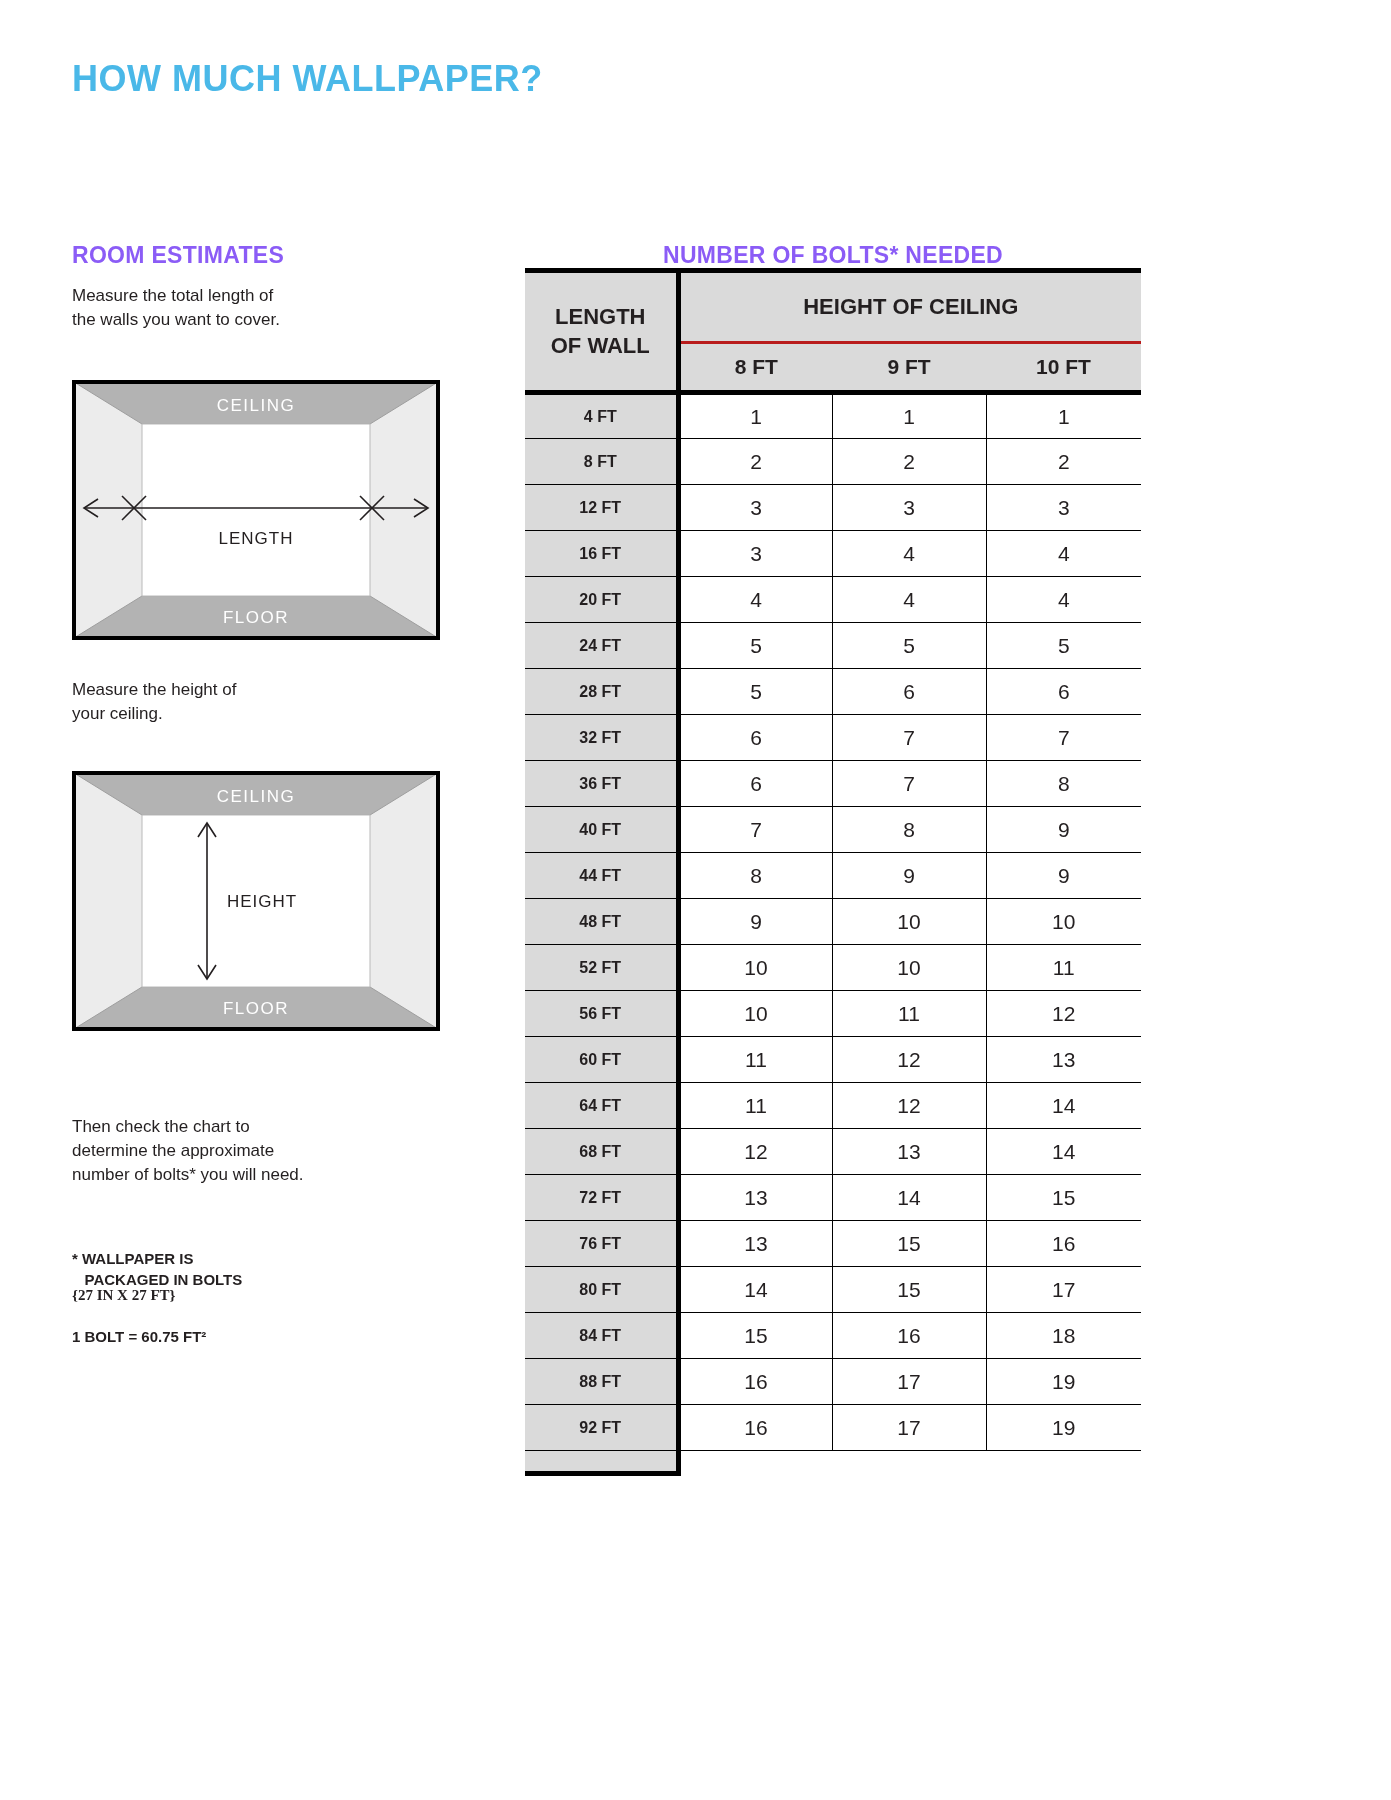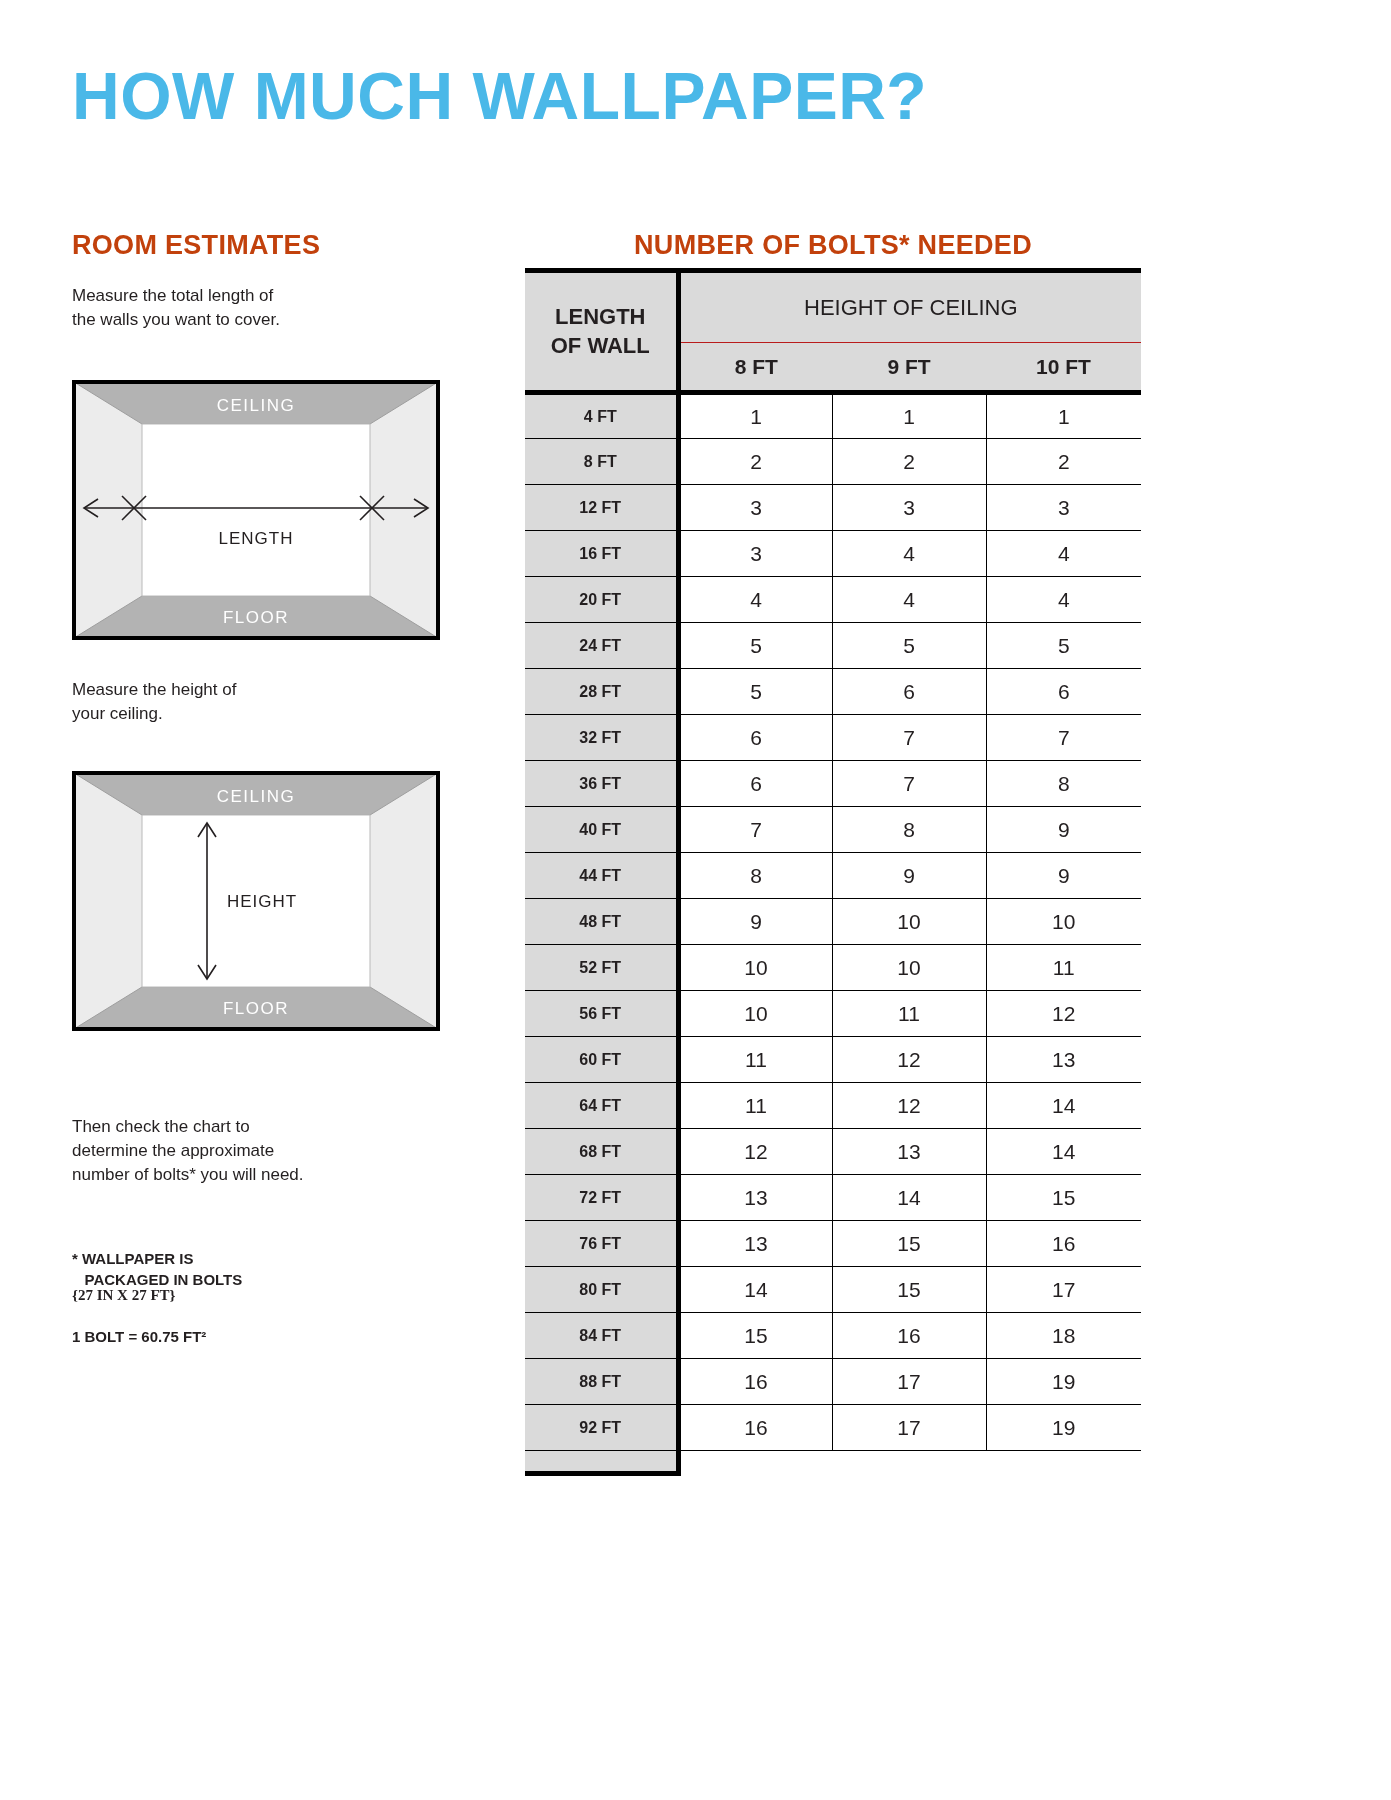--- a/index.html
+++ b/index.html
@@ -10,30 +10,31 @@
     height: 1800px;
     background: #ffffff;
     font-family: "Liberation Sans", sans-serif;
     color: #231f20;
     overflow: hidden;
   }
   .page-title {
     position: absolute;
     left: 72px;
     top: 58px;
-    font-size: 66px;
+    font-size: 36px;
     font-weight: bold;
     color: #4ab8e8;
     letter-spacing: 0.5px;
   }
   .section-heading {
-    font-size: 27px;
-    font-weight: bold;
-    color: #c2410c;
+    font-size: 23px;
+    font-weight: bold;
+    color: #8b5cf6;
     letter-spacing: 0.3px;
+    margin-top: 12px;
   }
   #room-estimates-heading { position: absolute; left: 72px; top: 230px; }
   #table-heading { position: absolute; left: 525px; top: 230px; width: 616px; text-align: center; }
 
   .body-text {
     position: absolute;
     left: 72px;
     font-size: 17px;
     line-height: 1.42;
     white-space: pre-line;
@@ -72,23 +73,23 @@
     border-bottom: 5px solid #000;
     font-size: 22px;
     font-weight: bold;
     white-space: pre-line;
     line-height: 1.3;
   }
   th.ceiling-head {
     height: 72px;
     background: #dadada;
     border-top: 5px solid #000;
-    border-bottom: 1px solid #b91c1c;
+    border-bottom: 3px solid #b91c1c;
     font-size: 22px;
-    font-weight: normal;
+    font-weight: bold;
   }
   th.sub-head {
     height: 50px;
     background: #dadada;
     border-bottom: 5px solid #000;
     font-size: 21px;
     font-weight: bold;
   }
   table.bolts td.rowlabel {
     height: 46px;

